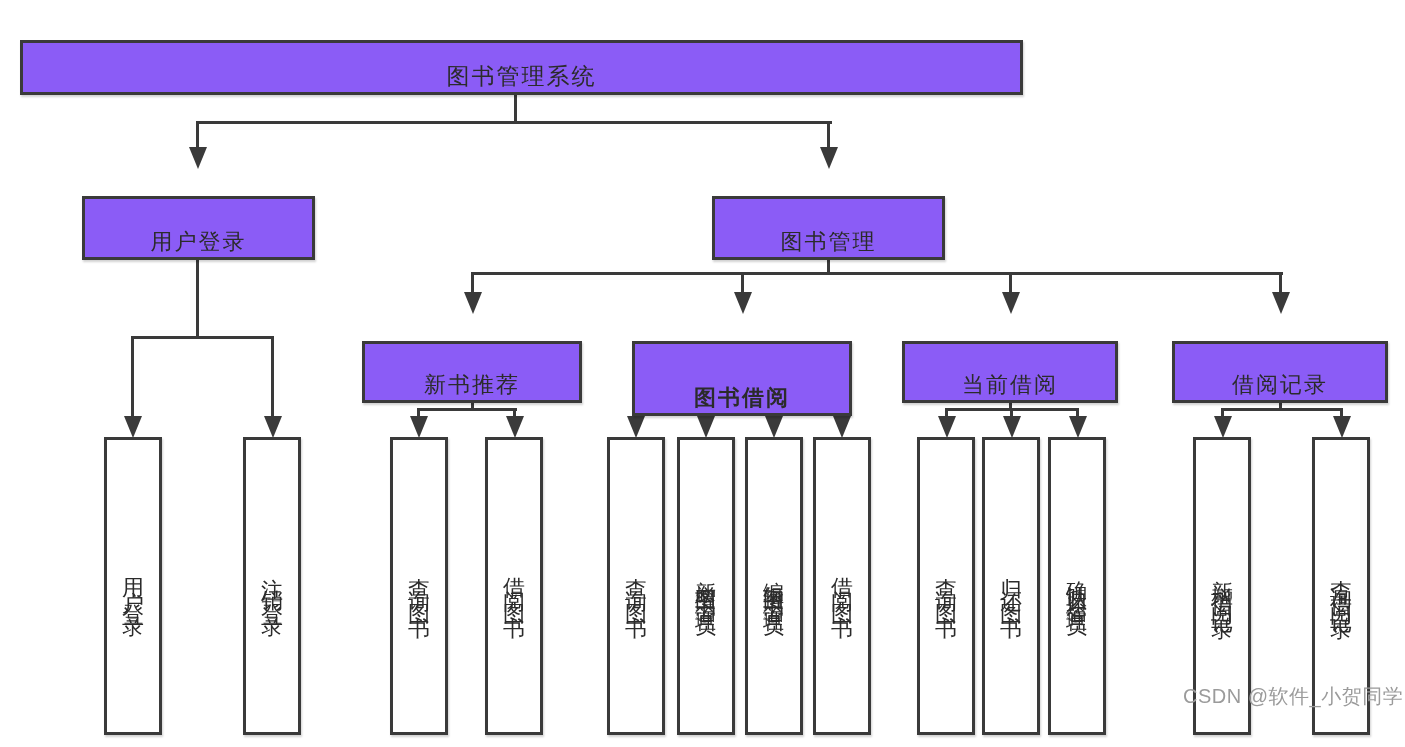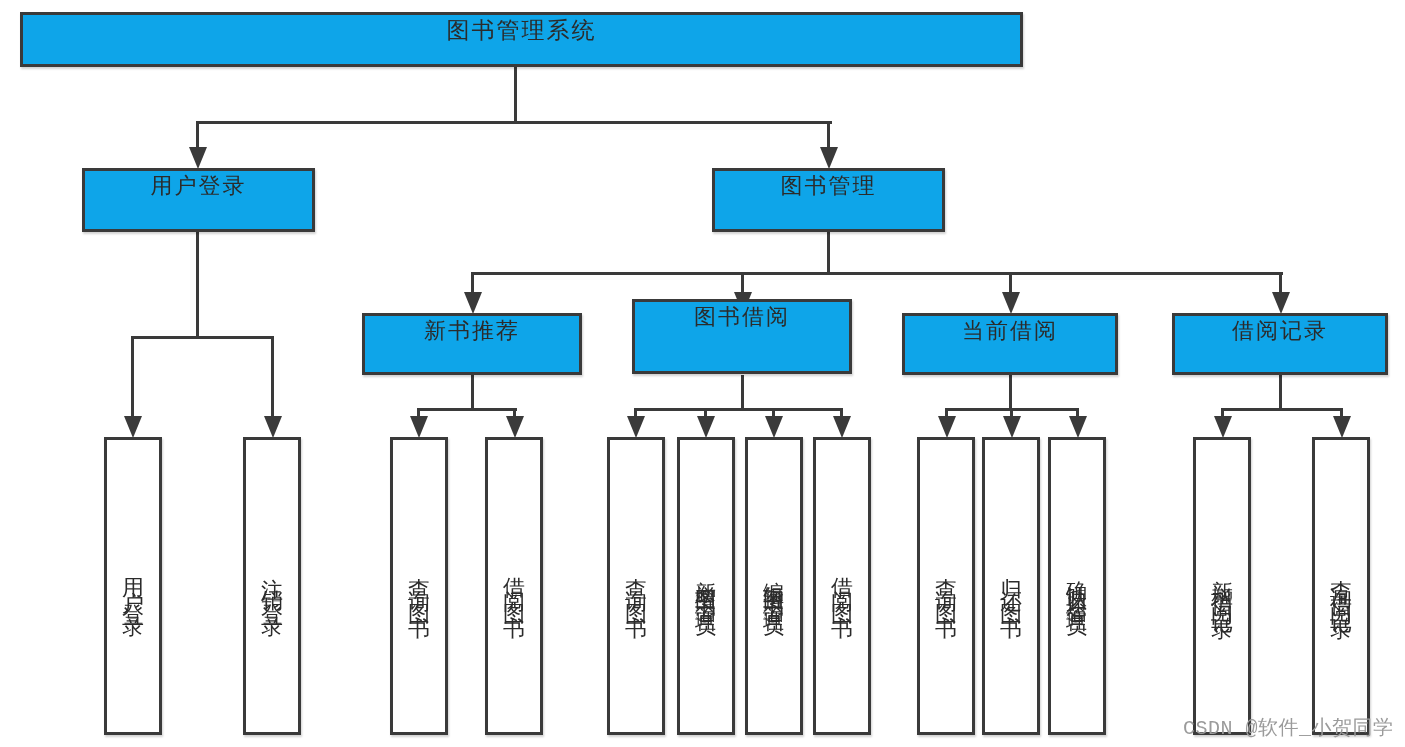--- a/index.html
+++ b/index.html
@@ -12,27 +12,28 @@
     position: relative;
     width: 1405px;
     height: 747px;
     background: #ffffff;
     overflow: hidden;
   }
   
   .node {
     position: absolute;
     box-sizing: border-box;
-    background: #0ea5e9;
+    background: #8b5cf6;
     border: 3px solid #3a3a3a;
     box-shadow: 1px 2px 2px rgba(0,0,0,0.18);
     display: flex;
-    align-items: flex-start;
+    align-items: flex-end;
     justify-content: center;
     z-index: 2;
+    margin-top: 28px;
   }
   .node .label {
     color: #2b2b2b;
     font-size: 22px;
     letter-spacing: 2px;
     white-space: nowrap;
   }
   .node.root-box .label { font-size: 23px; }
   
   .vnode {
@@ -73,27 +74,26 @@
     height: 0;
     border-left: 9px solid transparent;
     border-right: 9px solid transparent;
     border-top: 22px solid #3a3a3a;
     z-index: 1;
   }
   
   .watermark {
     position: absolute;
     left: 1183px;
-    top: 714px;
+    top: 683px;
     font-size: 20px;
     color: #9b9b9b;
     white-space: nowrap;
     z-index: 3;
     letter-spacing: 0.5px;
-    font-family: Liberation Mono, monospace;
   }
 </style>
 </head>
 <body>
 
 <div id="canvas">
 
   <div class="node root-box" style="left:20px; top:12px; width:1003px; height:55px;">
     <span class="label">图书管理系统</span>
   </div>
@@ -101,21 +101,21 @@
   <div class="node" style="left:82px; top:168px; width:233px; height:64px;">
     <span class="label">用户登录</span>
   </div>
   <div class="node" style="left:362px; top:313px; width:220px; height:62px;">
     <span class="label">新书推荐</span>
   </div>
 
   <div class="node" style="left:712px; top:168px; width:233px; height:64px;">
     <span class="label">图书管理</span>
   </div>
-  <div class="node" style="left:632px; top:299px; width:220px; height:75px;">
+  <div class="node" style="left:632px; top:313px; width:220px; height:75px;font-weight:bold;">
     <span class="label">图书借阅</span>
   </div>
   <div class="node" style="left:902px; top:313px; width:216px; height:62px;">
     <span class="label">当前借阅</span>
   </div>
   <div class="node" style="left:1172px; top:313px; width:216px; height:62px;">
     <span class="label">借阅记录</span>
   </div>
 
   <div class="vnode" style="left:104px;">

